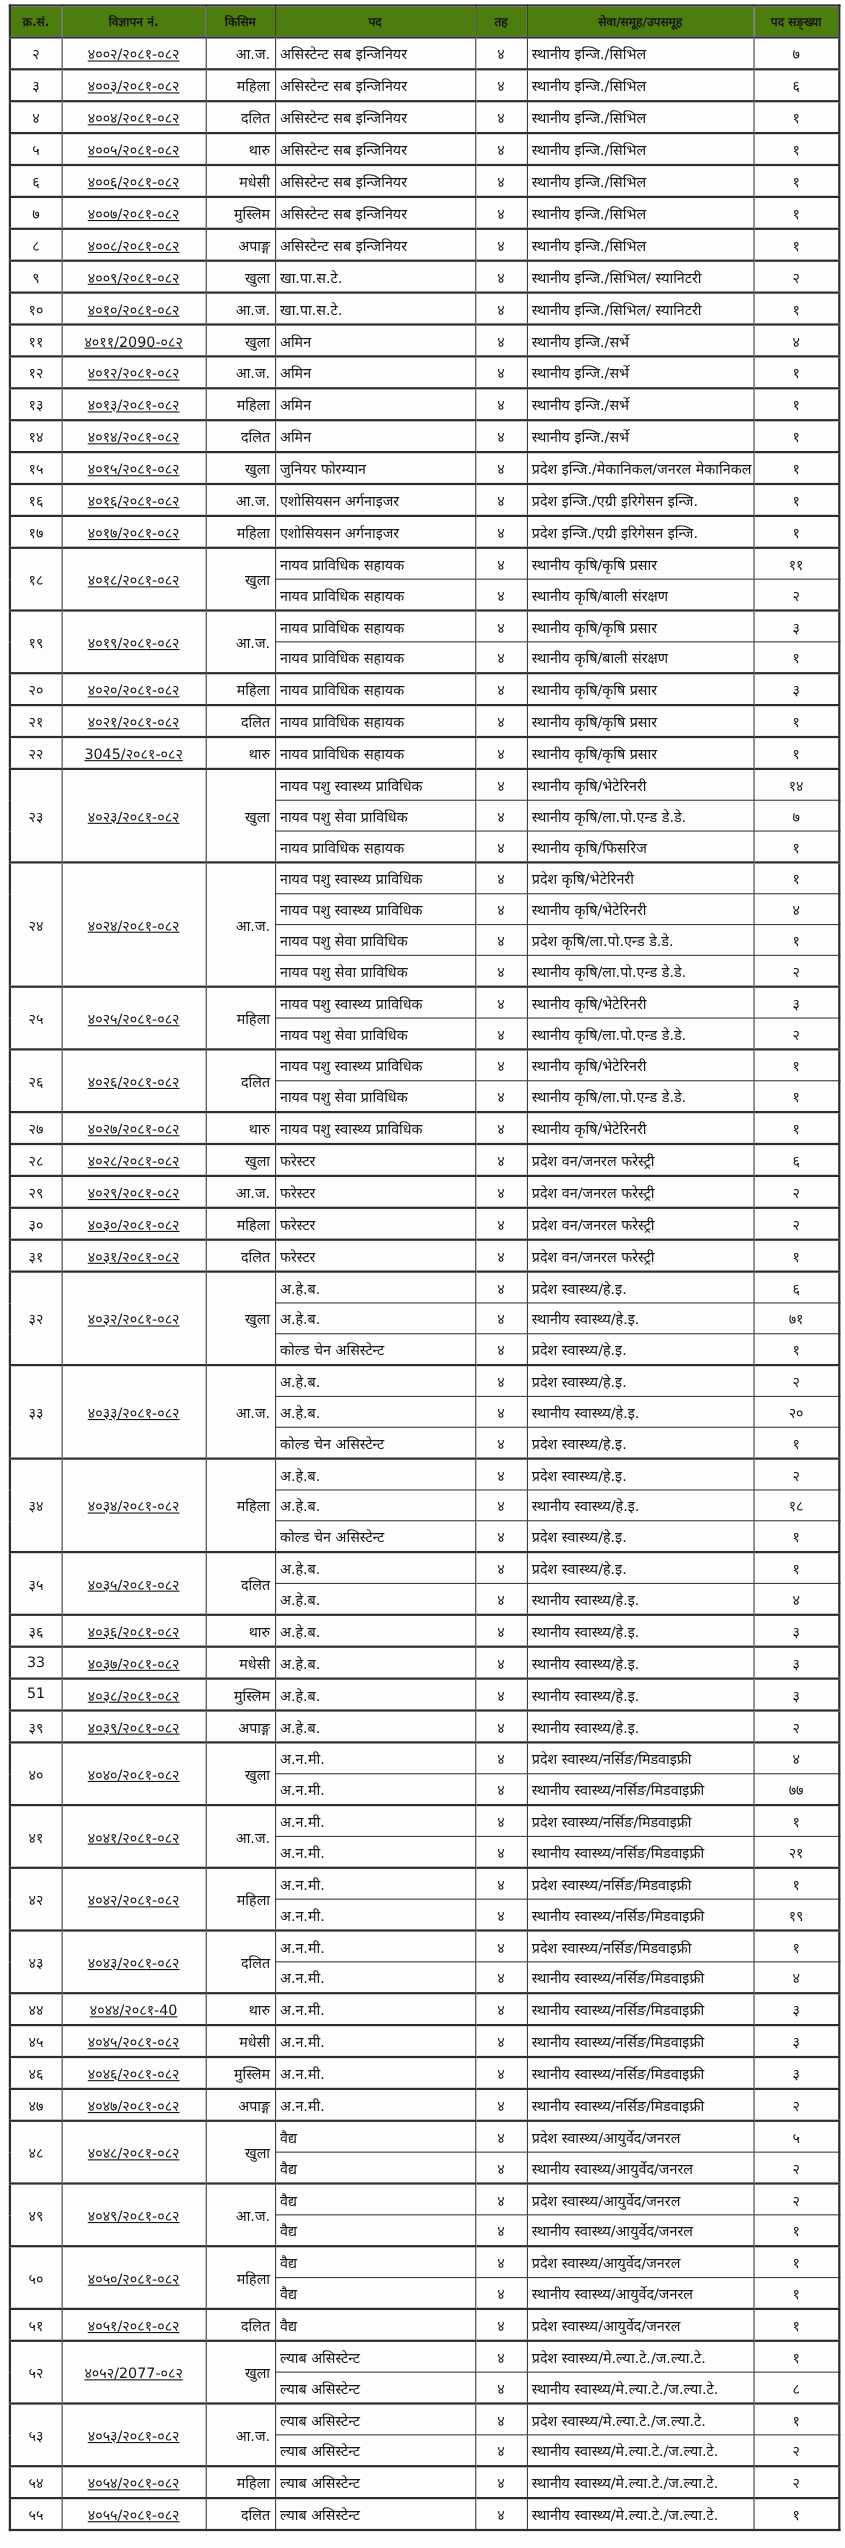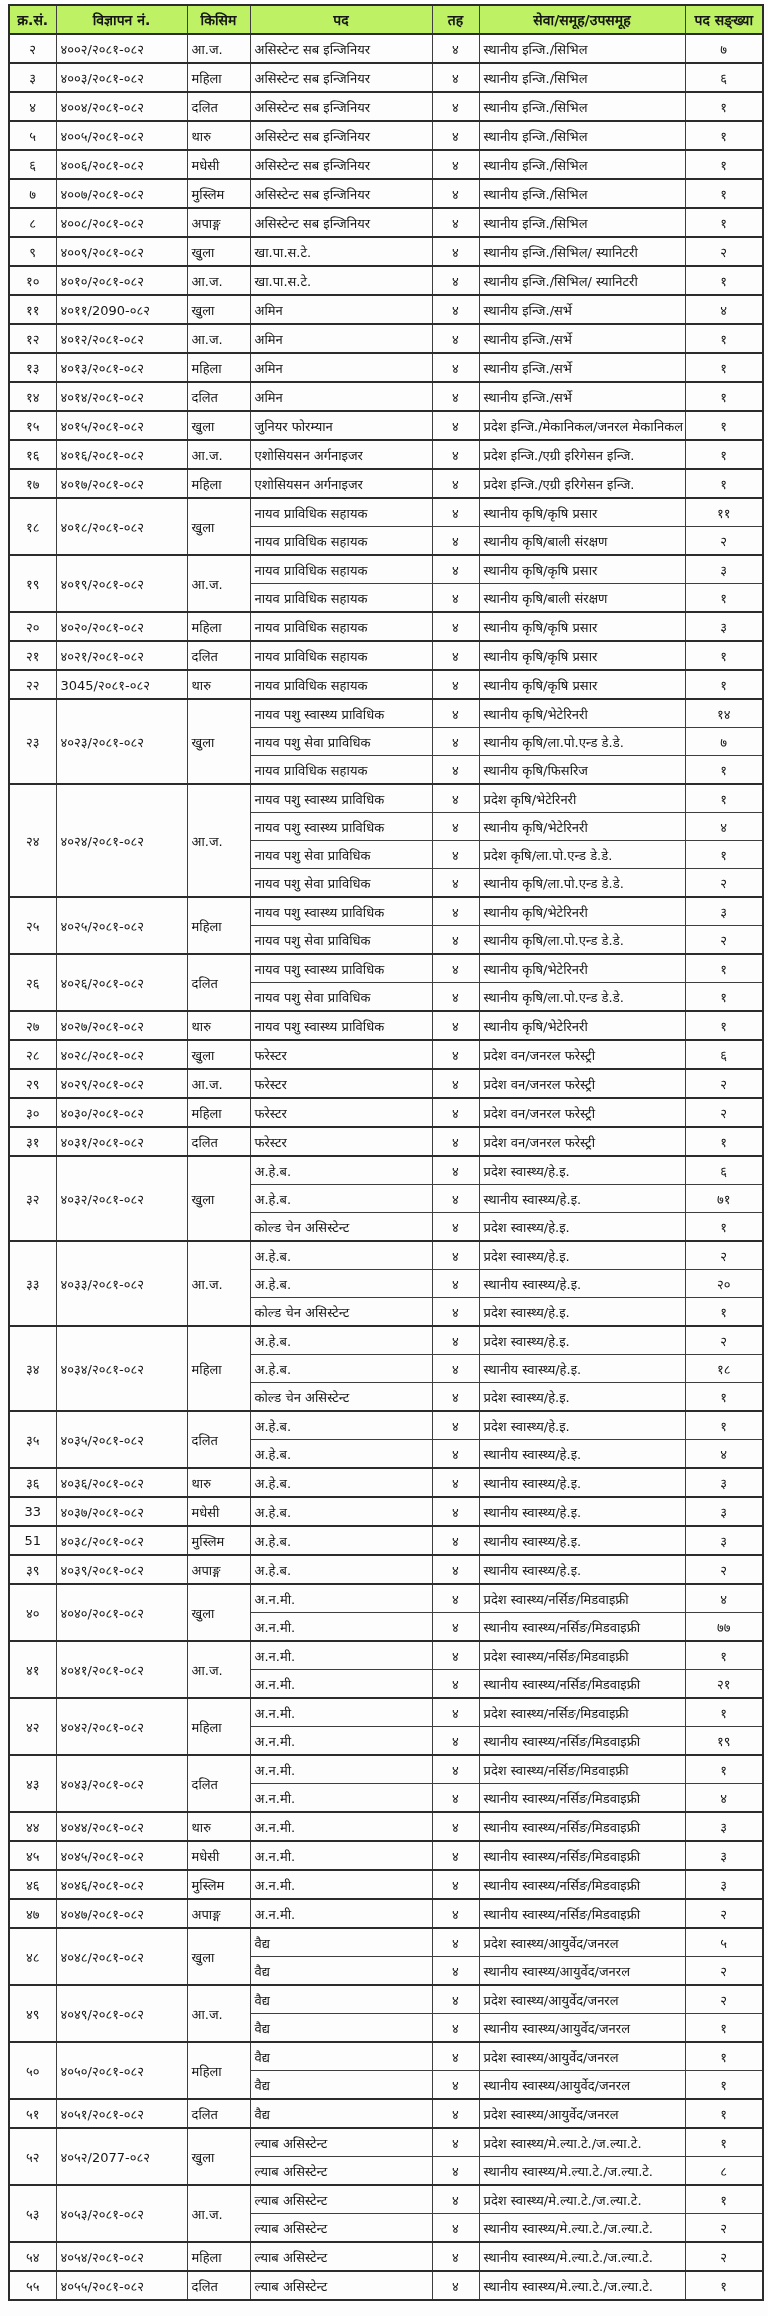--- a/index.html
+++ b/index.html
@@ -19,32 +19,32 @@
     border:2px solid #2c2c2c;
   }
   .vtable th,.vtable td{
     border:1px solid #3e3e3e;
     padding:0 4px;
     vertical-align:middle;
     overflow:hidden;
     white-space:nowrap;
   }
   .vtable thead th{
-    background:#bef264;
+    background:#4d7c0f;
     font-weight:bold;
-    font-size:14px;
+    font-size:11px;
     height:27px;
     text-align:center;
     border-bottom:2px solid #2c2c2c;
   }
   .vtable tbody td{height:27px;font-size:13px;}
   .vtable tbody tr.group-start td{border-top-width:2px;border-top-color:#2c2c2c;}
   .c-sn,.c-tah,.c-cnt{text-align:center;}
-  .c-ad{text-align:left;font-size:12.5px;}
-  .c-cat{text-align:left;}
+  .c-ad{text-align:center;font-size:12.5px;text-decoration:underline;}
+  .c-cat{text-align:right;}
   .c-pad{text-align:left;}
   .c-sewa{text-align:left;font-size:12.3px;}
 </style>
 </head>
 <body>
 
 <div class="page">
   <table class="vtable">
     <colgroup>
       <col style="width:47px">
@@ -560,21 +560,21 @@
           <td class="c-cnt">१</td>
         </tr>
         <tr>
           <td class="c-pad">अ.न.मी.</td>
           <td class="c-tah">४</td>
           <td class="c-sewa">स्थानीय स्वास्थ्य/नर्सिङ/मिडवाइफ्री</td>
           <td class="c-cnt">४</td>
         </tr>
         <tr class="group-start">
           <td class="c-sn" rowspan="1">४४</td>
-          <td class="c-ad" rowspan="1">४०४४/२०८१-०८२</td>
+          <td class="c-ad" rowspan="1">४०४४/२०८१-40</td>
           <td class="c-cat" rowspan="1">थारु</td>
           <td class="c-pad">अ.न.मी.</td>
           <td class="c-tah">४</td>
           <td class="c-sewa">स्थानीय स्वास्थ्य/नर्सिङ/मिडवाइफ्री</td>
           <td class="c-cnt">३</td>
         </tr>
         <tr class="group-start">
           <td class="c-sn" rowspan="1">४५</td>
           <td class="c-ad" rowspan="1">४०४५/२०८१-०८२</td>
           <td class="c-cat" rowspan="1">मधेसी</td>

